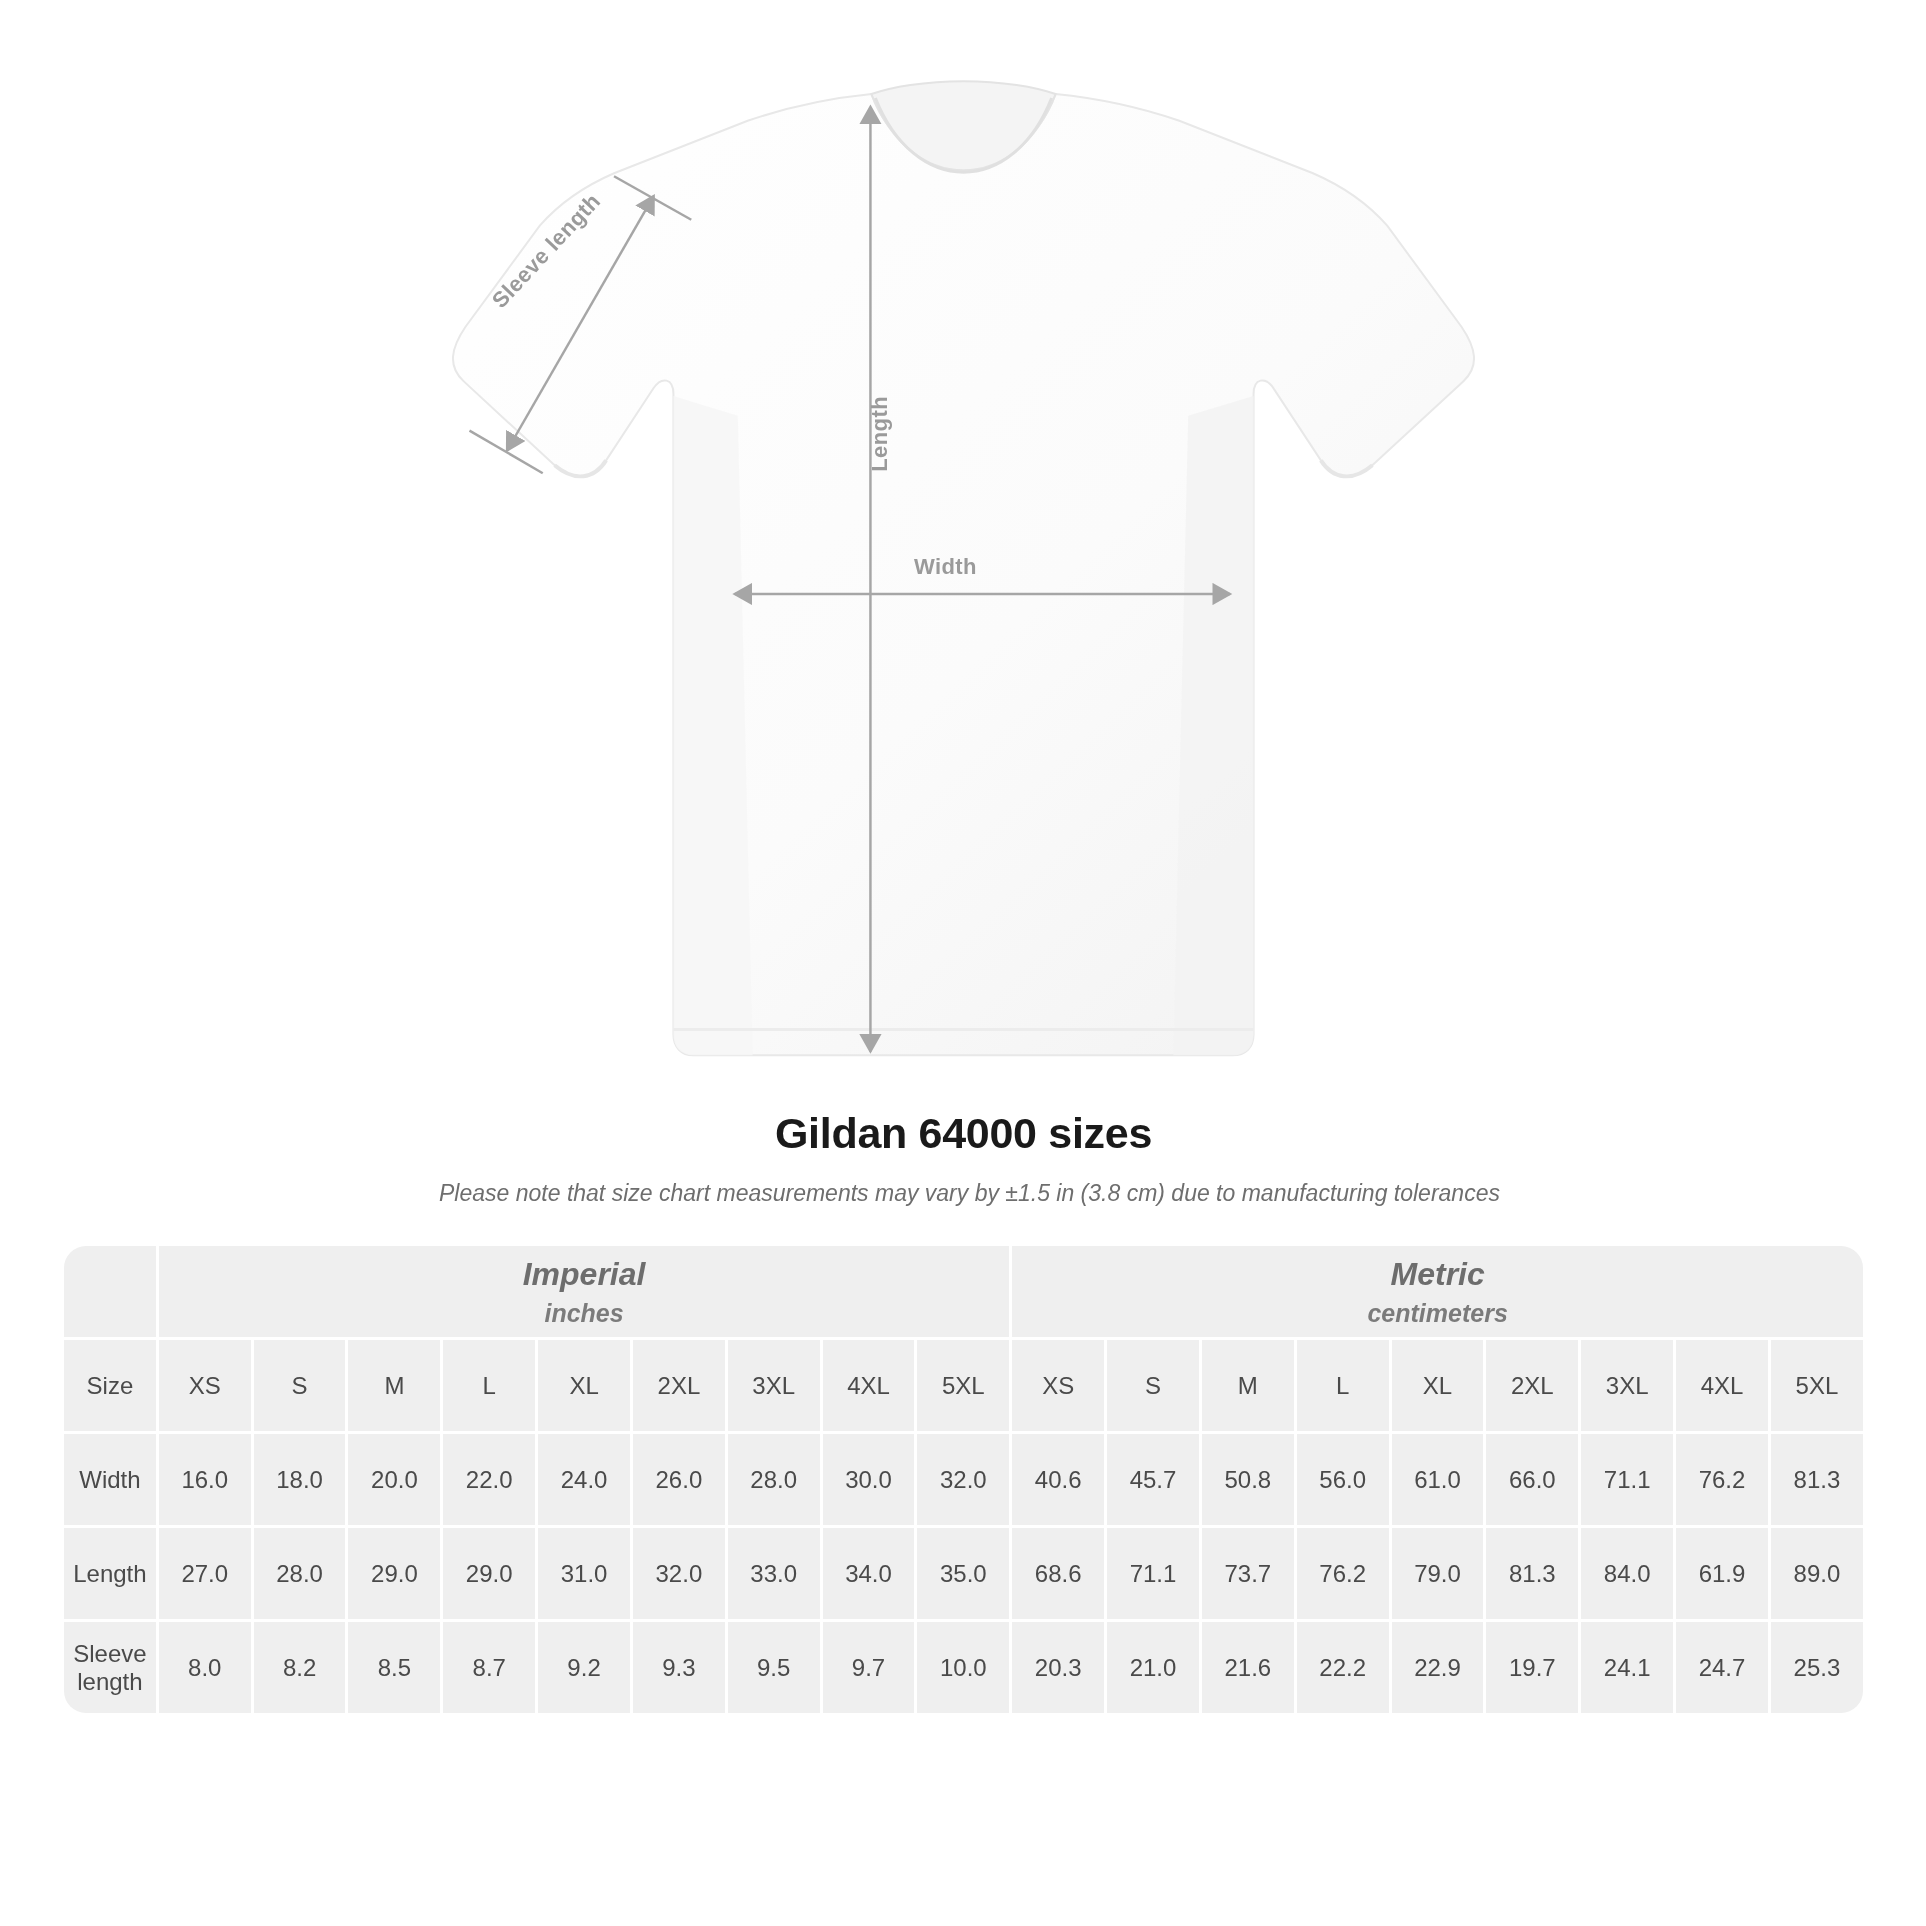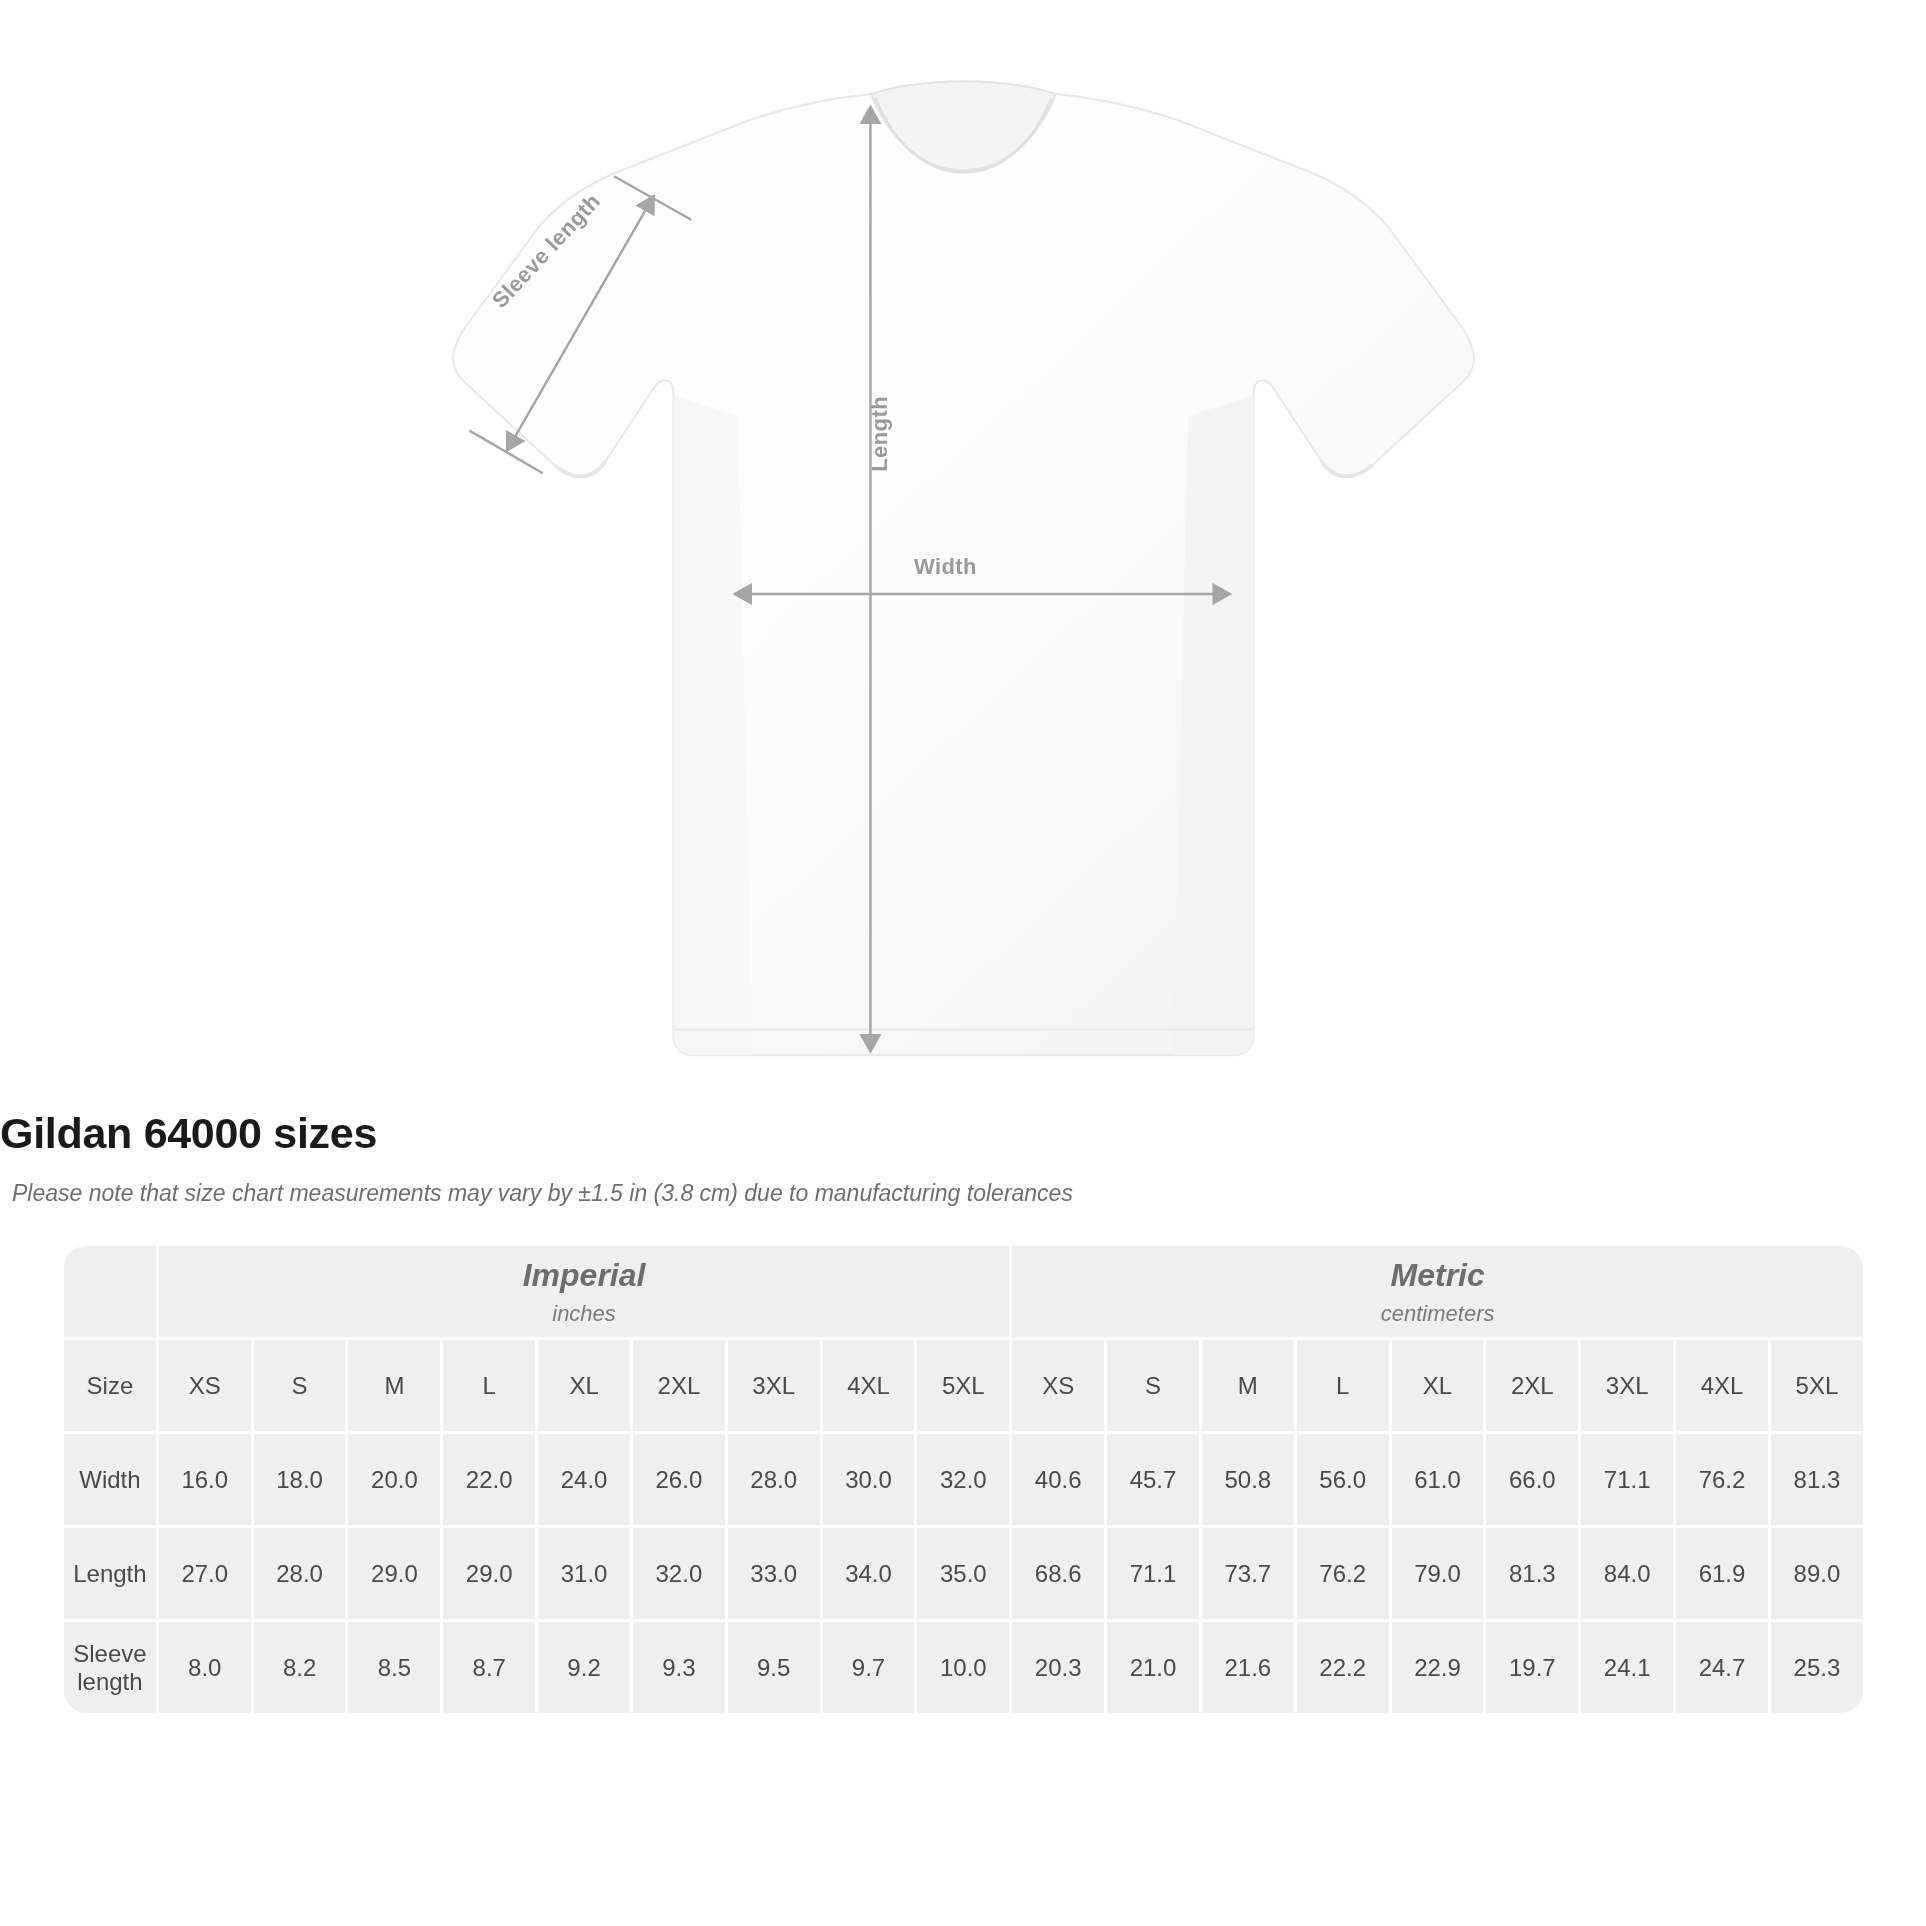--- a/index.html
+++ b/index.html
@@ -51,20 +51,21 @@
   }
   .label-sleeve {
     left: 473px;
     top: 238px;
     transform: rotate(-47deg);
     transform-origin: center center;
   }
 
   
   .title-block {
+    text-align: center;
     margin-top: 20px;
   }
   .chart-title {
     font-size: 43px;
     font-weight: bold;
     color: #1a1a1a;
     margin: 0 0 22px 0;
     letter-spacing: -0.3px;
   }
   .chart-note {
@@ -111,24 +112,25 @@
     padding: 10px 0 14px 0;
   }
   .unit-name {
     font-size: 32px;
     font-style: italic;
     font-weight: bold;
     color: #6d6d6d;
     line-height: 1.2;
   }
   .unit-sub {
-    font-size: 22px;
+    font-size: 25px;
     font-style: italic;
     color: #7b7b7b;
     margin-top: 6px;
+    font-weight: bold;
   }
   td.size-head {
     font-weight: bold;
     color: #555;
     font-size: 25px;
   }
   td.corner {
     background: #e9e9e9;
   }
   .tl { border-top-left-radius: 22px; }

